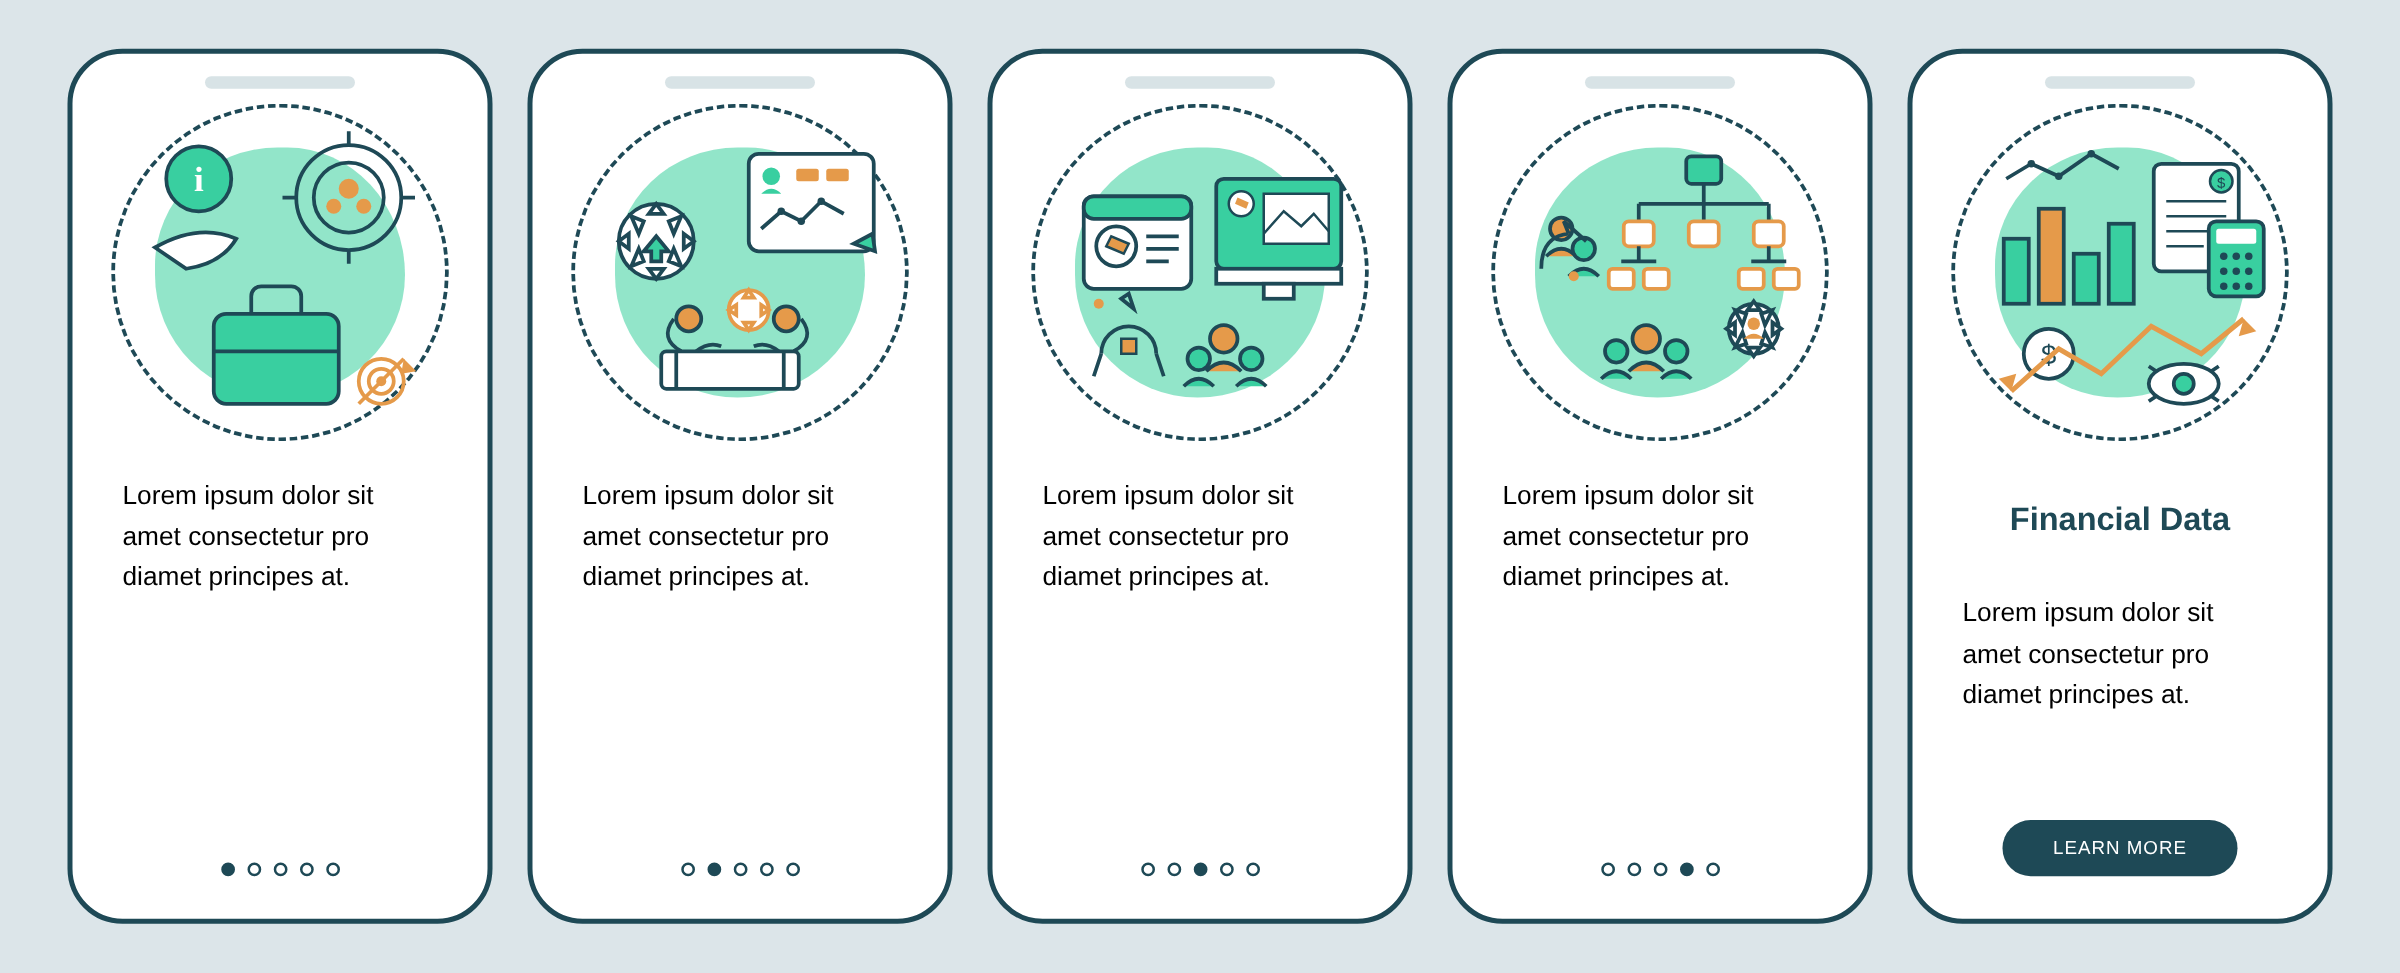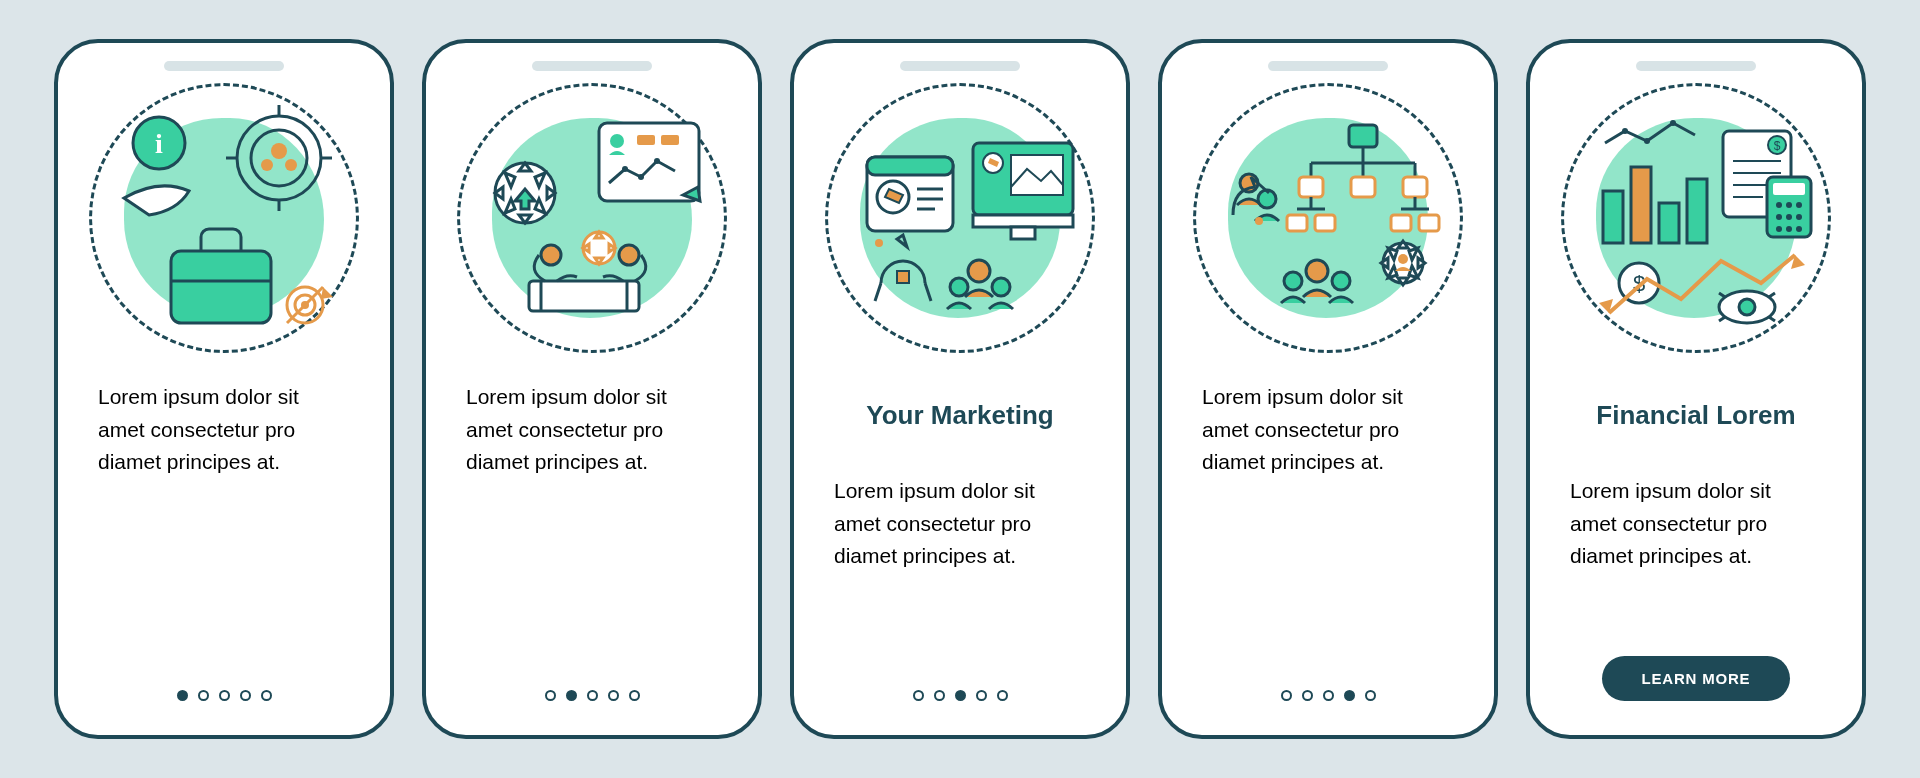--- a/index.html
+++ b/index.html
@@ -9,21 +9,21 @@
 .notch{width:120px;height:10px;background:#d8e3e6;border-radius:10px;margin-bottom:12px}
 .illus{width:270px;height:270px;position:relative;margin-bottom:28px;display:flex;align-items:center;justify-content:center}
 .dashed{position:absolute;inset:0;border:3px dashed #1e4956;border-radius:50%}
 .blob{position:absolute;width:200px;height:200px;background:#7fe0bf;border-radius:50% 48% 52% 50%/48% 52% 50% 50%;opacity:.85}
 .icons{position:absolute;inset:0}
 .title{font-size:26px;font-weight:700;color:#1e4956;text-align:center;line-height:1.25;min-height:68px;display:flex;align-items:center;justify-content:center;padding:0 8px;margin-bottom:26px}
 .desc{font-size:21px;color:#000000;text-align:left;line-height:1.55;padding:0 18px}
 .dots{display:flex;gap:10px;margin-top:auto;margin-bottom:4px}
 .dot{width:11px;height:11px;border:2px solid #1e4956;border-radius:50%;background:transparent}
 .dot.active{background:#1e4956}
-.cta{margin-top:auto;margin-bottom:4px;background:#1e4956;color:#fff;border:none;border-radius:999px;padding:14px 40px;font-size:15px;font-weight:700;letter-spacing:.8px;cursor:pointer}
+.cta{margin-top:auto;margin-bottom:4px;background:#1e4956;color:#fff;border:none;border-radius:999px;padding:14px 40px;font-size:15px;font-weight:400;letter-spacing:.8px;cursor:pointer}
 </style>
 </head>
 <body>
 
 <div class="row">
     <div class="phone">
     <div class="notch"></div>
     <div class="illus">
       <div class="blob"></div>
       <div class="dashed"></div>
@@ -126,21 +126,20 @@
     <path d="M56 200 l-6 18 M100 200 l6 18" stroke="#1e4956" stroke-width="3"></path>
     <rect x="72" y="188" width="12" height="12" fill="#e59a4a" stroke="#1e4956" stroke-width="2"></rect>
     <circle cx="154" cy="188" r="11" fill="#e59a4a" stroke="#1e4956" stroke-width="3"></circle>
     <path d="M140 214 q14 -14 28 0" fill="#e59a4a" stroke="#1e4956" stroke-width="3"></path>
     <circle cx="134" cy="204" r="9" fill="#39cfa0" stroke="#1e4956" stroke-width="3"></circle>
     <path d="M122 226 q12 -12 24 0" fill="#39cfa0" stroke="#1e4956" stroke-width="3"></path>
     <circle cx="176" cy="204" r="9" fill="#39cfa0" stroke="#1e4956" stroke-width="3"></circle>
     <path d="M164 226 q12 -12 24 0" fill="#39cfa0" stroke="#1e4956" stroke-width="3"></path>
   </svg>
     </div>
-    <h2 class="title">Your Marketing</h2>
     <p class="desc">Lorem ipsum dolor sit amet consectetur pro diamet principes at.</p>
     <div class="dots">
         <span class="dot"></span>
         <span class="dot"></span>
         <span class="dot active"></span>
         <span class="dot"></span>
         <span class="dot"></span>
       </div>
   </div>
     <div class="phone">
@@ -228,17 +227,17 @@
     <circle cx="78" cy="200" r="20" fill="#fff" stroke="#1e4956" stroke-width="3"></circle>
           <text x="78" y="208" text-anchor="middle" font-size="22" fill="#1e4956">$</text>
     <polyline points="48,230 86,196 120,216 160,178 200,200 234,172" fill="none" stroke="#e59a4a" stroke-width="4"></polyline>
     <path d="M234 172 l-4 14 l14 -4 z" fill="#e59a4a"></path>
     <path d="M48 230 l4 -14 l-14 4 z" fill="#e59a4a"></path>
     <ellipse cx="186" cy="224" rx="28" ry="16" fill="#fff" stroke="#1e4956" stroke-width="3"></ellipse>
     <circle cx="186" cy="224" r="8" fill="#39cfa0" stroke="#1e4956" stroke-width="3"></circle>
     <path d="M164 214 l-6 -4 M208 214 l6 -4 M164 234 l-6 4 M208 234 l6 4" stroke="#1e4956" stroke-width="3"></path>
   </svg>
     </div>
-    <h2 class="title">Financial Lorem</h2>
+    <h2 class="title">Financial Data</h2>
     <p class="desc">Lorem ipsum dolor sit amet consectetur pro diamet principes at.</p>
     <button class="cta">LEARN MORE</button>
   </div>
   </div>
 
 </body></html>

